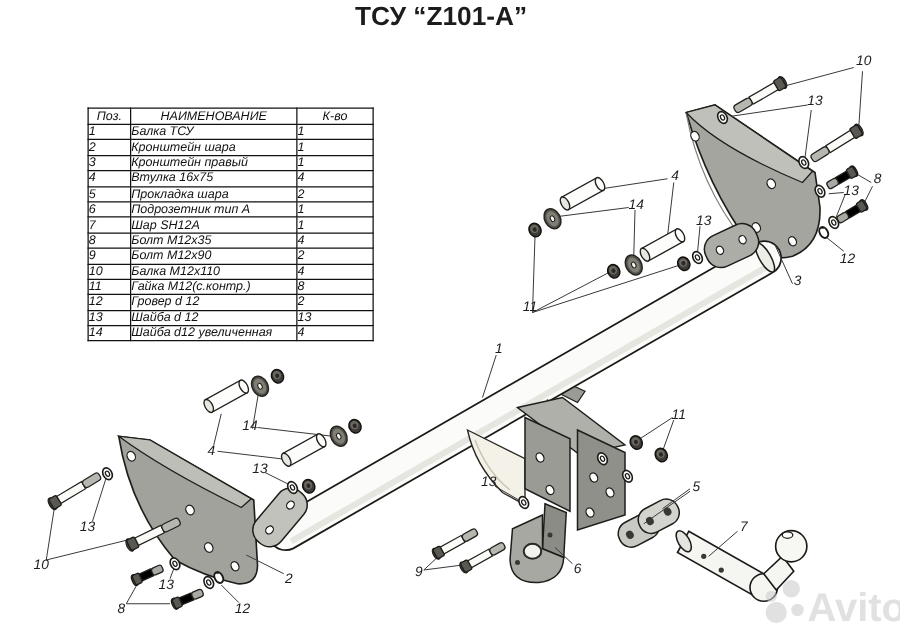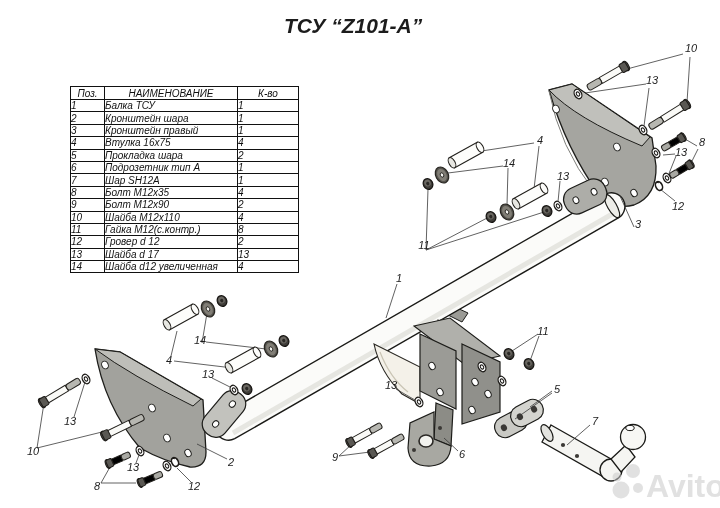--- a/index.html
+++ b/index.html
@@ -1,17 +1,17 @@
 <!DOCTYPE html>
 <html><head>
 <meta charset="utf-8">
 <style>
   html,body{margin:0;padding:0;background:#fff;width:720px;height:508px;overflow:hidden;}
   #stage{position:relative;width:720px;height:508px;background:#fff;font-family:"Liberation Sans",sans-serif;}
-  .title-block{position:absolute;left:284px;top:14px;font-style:italic;font-weight:bold;
+  .title-block{position:absolute;left:284px;top:2px;font-weight:bold;
     font-size:21px;line-height:1.18;color:#1c1c1c;letter-spacing:0px;white-space:nowrap;}
   table.parts{position:absolute;left:70px;top:86px;border-collapse:collapse;
     font-style:italic;color:#111;table-layout:fixed;}
   table.parts td,table.parts th{border:1px solid #111;font-size:10px;font-weight:normal;
     padding:0;height:11.4px;overflow:hidden;white-space:nowrap;font-style:italic;}
   table.parts th{height:12px;}
   .col-pos{width:33px;}
   .col-name{width:132px;}
   .col-qty{width:60px;}
   svg{position:absolute;left:0;top:0;}
@@ -74,36 +74,36 @@
           <td>Болт М12х35</td>
           <td>4</td>
         </tr>
     <tr>
           <td>9</td>
           <td>Болт М12х90</td>
           <td>2</td>
         </tr>
     <tr>
           <td>10</td>
-          <td>Шайба М12х110</td>
+          <td>Балка М12х110</td>
           <td>4</td>
         </tr>
     <tr>
           <td>11</td>
           <td>Гайка М12(с.контр.)</td>
           <td>8</td>
         </tr>
     <tr>
           <td>12</td>
           <td>Гровер d 12</td>
           <td>2</td>
         </tr>
     <tr>
           <td>13</td>
-          <td>Шайба d 17</td>
+          <td>Шайба d 12</td>
           <td>13</td>
         </tr>
     <tr>
           <td>14</td>
           <td>Шайба d12 увеличенная</td>
           <td>4</td>
         </tr>
   </tbody>
     </table>
 

